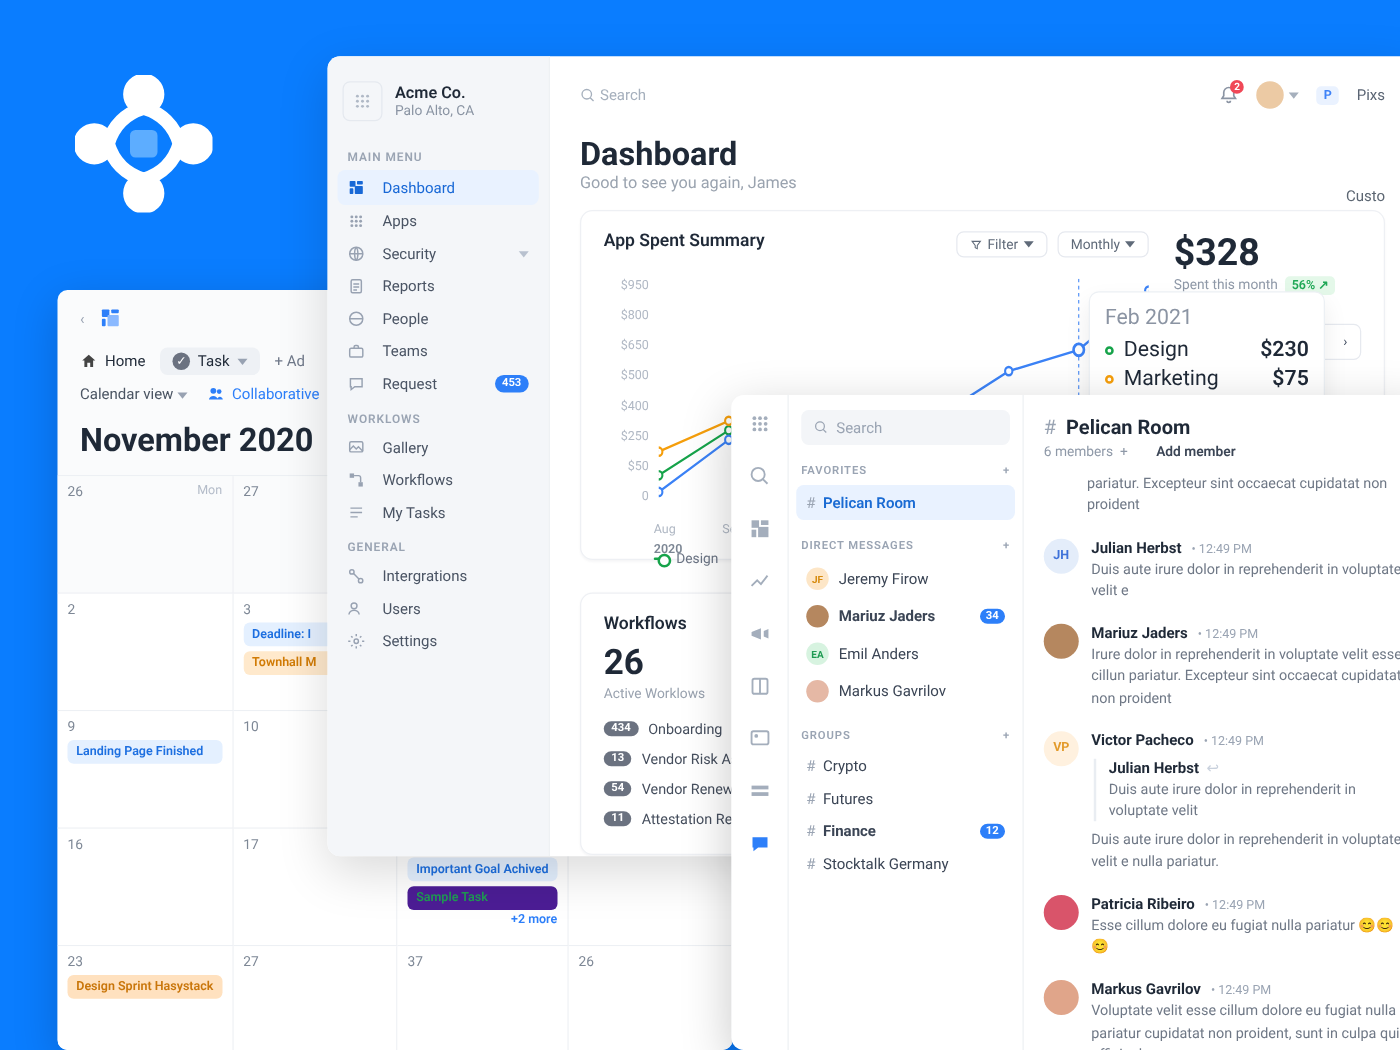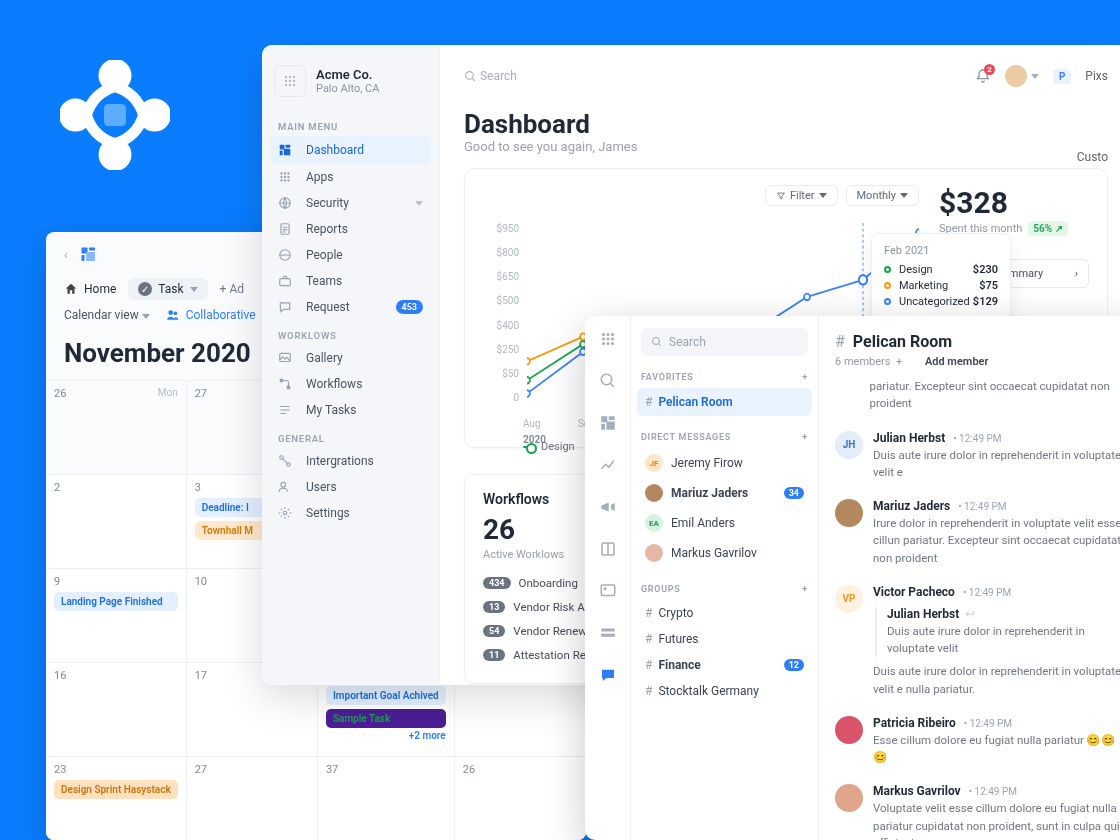--- a/index.html
+++ b/index.html
@@ -72,21 +72,21 @@
   .pill{border:1px solid #e6e9ef;border-radius:6px;padding:3px 10px;font-size:11px;color:#5f6a79;display:inline-flex;align-items:center;gap:4px;}
   .filters{position:absolute;right:0;top:0;display:flex;gap:8px;}
 
   .y-axis{position:absolute;left:0;top:38px;bottom:28px;width:36px;display:flex;flex-direction:column;justify-content:space-between;font-size:10px;color:#b0b8c4;text-align:right;}
   .x-axis{position:absolute;left:40px;right:0;bottom:2px;display:flex;justify-content:space-between;font-size:10px;color:#b0b8c4;}
   .x-axis .yr{position:absolute;left:0;top:16px;font-weight:600;color:#7c8694;}
   .plot{position:absolute;left:44px;right:0;top:38px;bottom:28px;}
 
   .tooltip {
     position:absolute; background:#fff; border:1px solid #ecf0f4; border-radius:8px;
-    padding:10px 12px; font-size:11px; min-width:140px; box-shadow:0 10px 20px rgba(0,0,0,0.08);
+    padding:10px 12px; font-size:17px; min-width:140px; box-shadow:0 10px 20px rgba(0,0,0,0.08);
   }
   .tooltip .hdr{color:#8b94a3;margin-bottom:6px;}
   .tooltip .row{display:flex;align-items:center;margin:3px 0;}
   .tooltip .dot{width:7px;height:7px;border-radius:50%;margin-right:8px;}
   .tooltip .val{margin-left:auto;font-weight:600;}
 
   .legend{display:flex;gap:26px;font-size:11px;color:#6b7484;margin-top:14px;}
   .legend .item{display:flex;align-items:center;gap:6px;}
   .legend .sw{width:12px;height:2px;border-radius:1px;position:relative;}
   .legend .sw::after{content:"";position:absolute;left:3px;top:-3px;width:7px;height:7px;border:2px solid currentColor;border-radius:50%;background:#fff;}
@@ -420,20 +420,21 @@
         <span style="font-size:12px;color:#5a6473;">Pixs</span>
       </div>
     </div>
 
     <div class="page-title">Dashboard</div>
     <div class="page-sub">Good to see you again, James</div>
     <div class="cust">Custo</div>
 
     <div class="card summary" style="height:280px;position:relative;">
       <div class="chart-area">
+        <div class="card-title">App Spent Summary</div>
         <div class="filters">
           <span class="pill">
             <svg width="10" height="10" viewBox="0 0 24 24">
                 <path d="M4 5h16l-6 8v6l-4-2v-4z" fill="none" stroke="currentColor" stroke-width="2"></path>
               </svg>
             <span>Filter</span> 
               <span class="caret"></span>
           </span>
           <span class="pill">
               <span>Monthly</span> 

